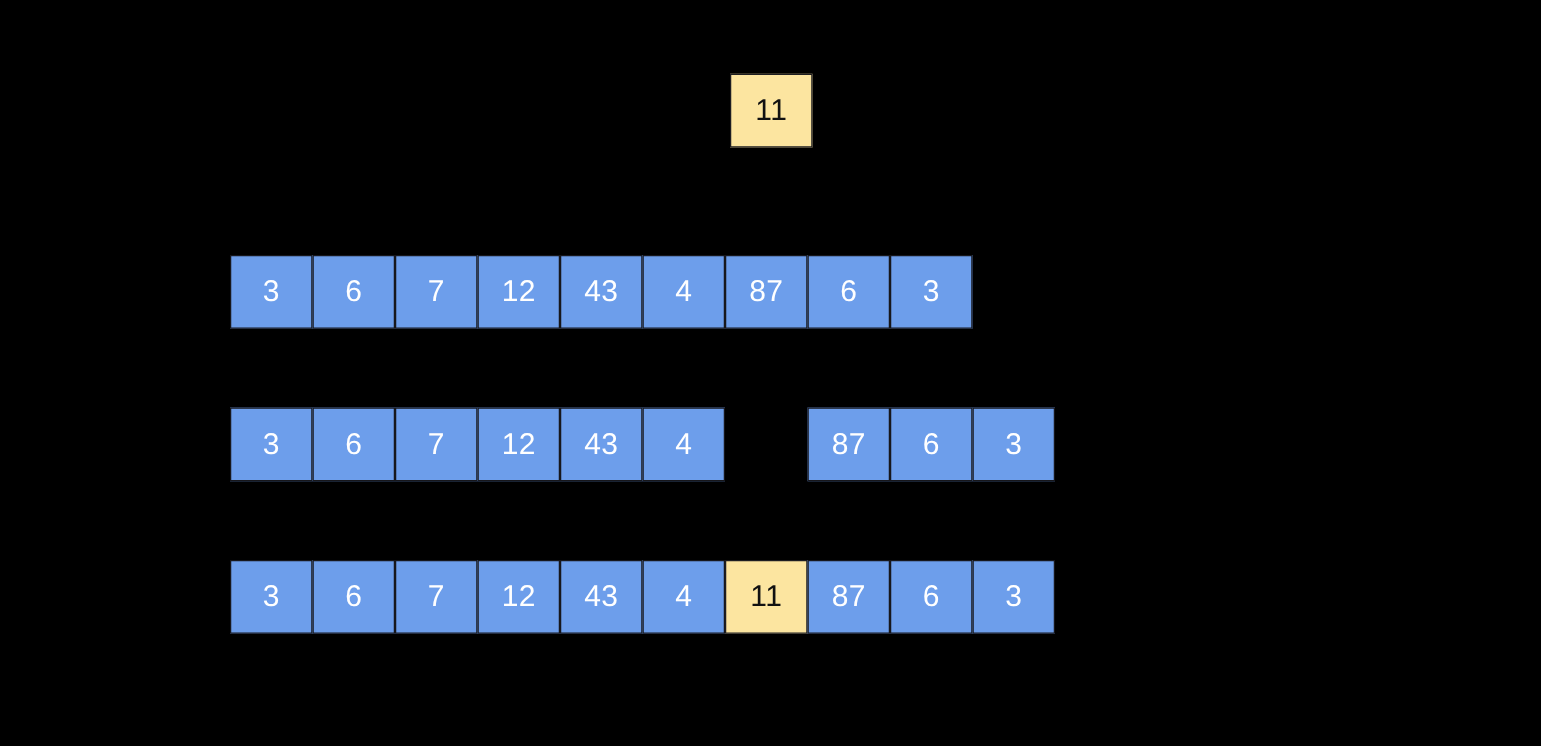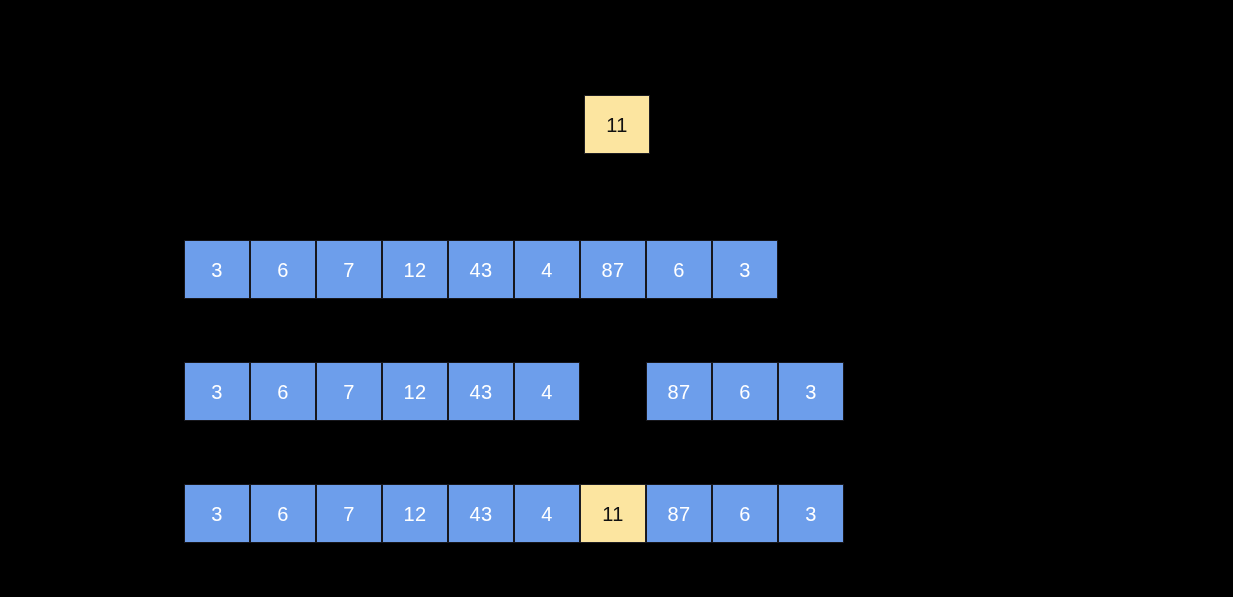--- a/index.html
+++ b/index.html
@@ -28,29 +28,28 @@
     flex-direction: row;
     align-items: flex-start;
   }
   .cell {
     width: 66px;
     height: 59px;
     box-sizing: border-box;
     display: flex;
     align-items: center;
     justify-content: center;
-    font-size: 20px;
+    font-size: 24px;
     line-height: 1;
     letter-spacing: 0.3px;
     border: 1.6px solid #17171c;
     background: #6d9eeb;
     color: #ffffff;
     overflow: hidden;
     white-space: nowrap;
-    margin-top: 36px;
   }
   .cell.highlight {
     background: #fce5a0;
     color: #111111;
     border: 1.6px solid #1d1d22;
   }
   .cell.gap {
     background: #000000;
     border: none;
     color: transparent;

